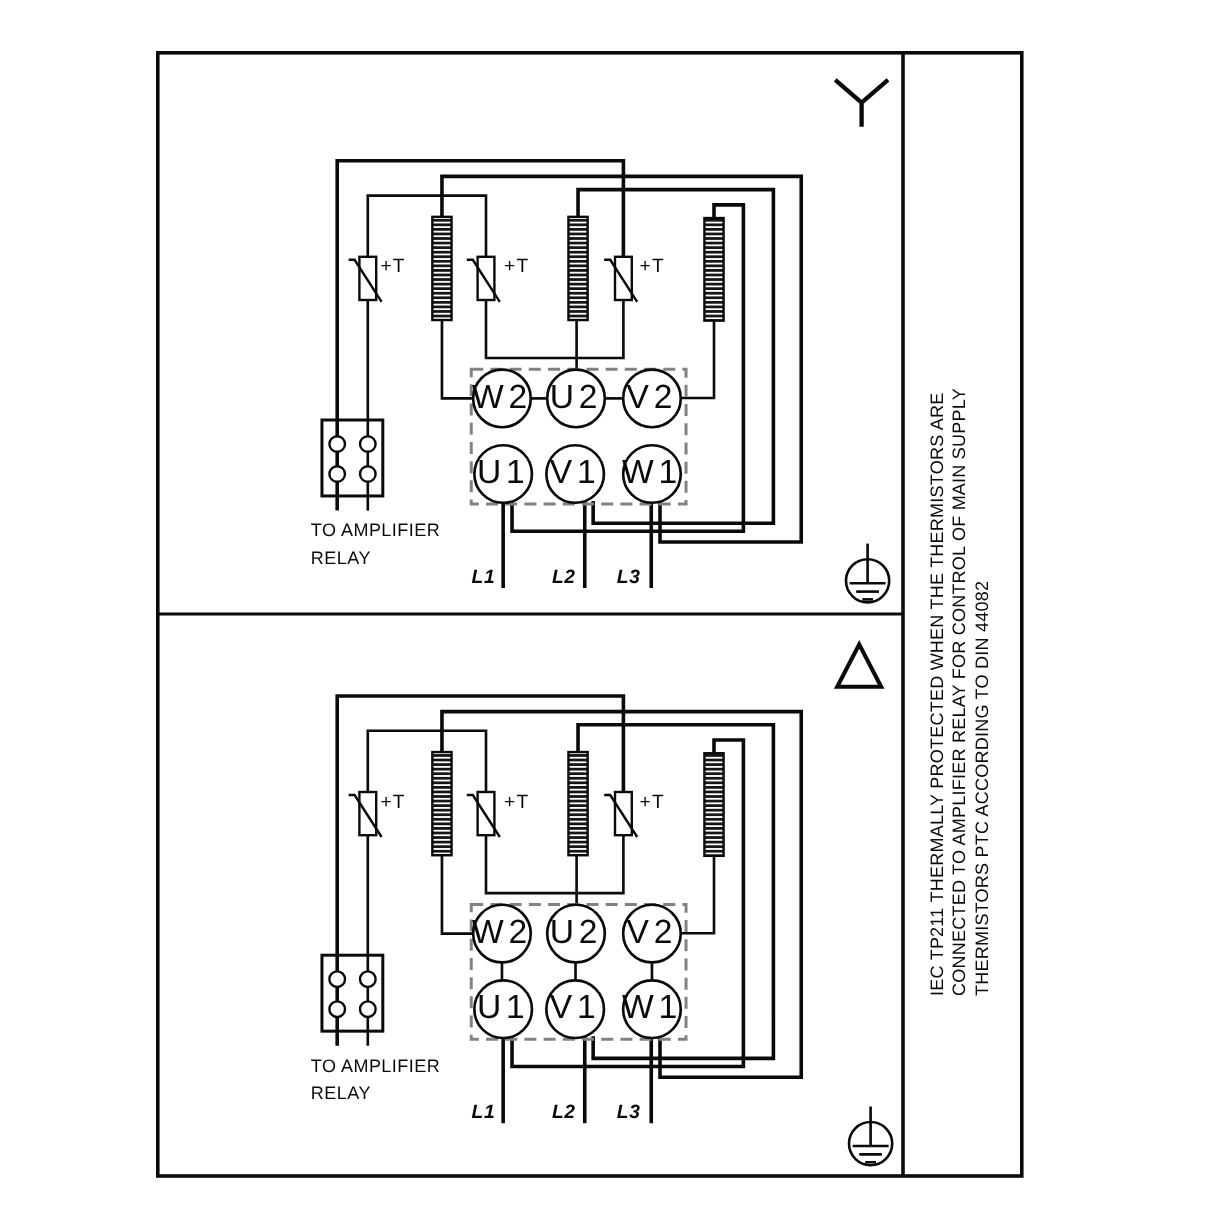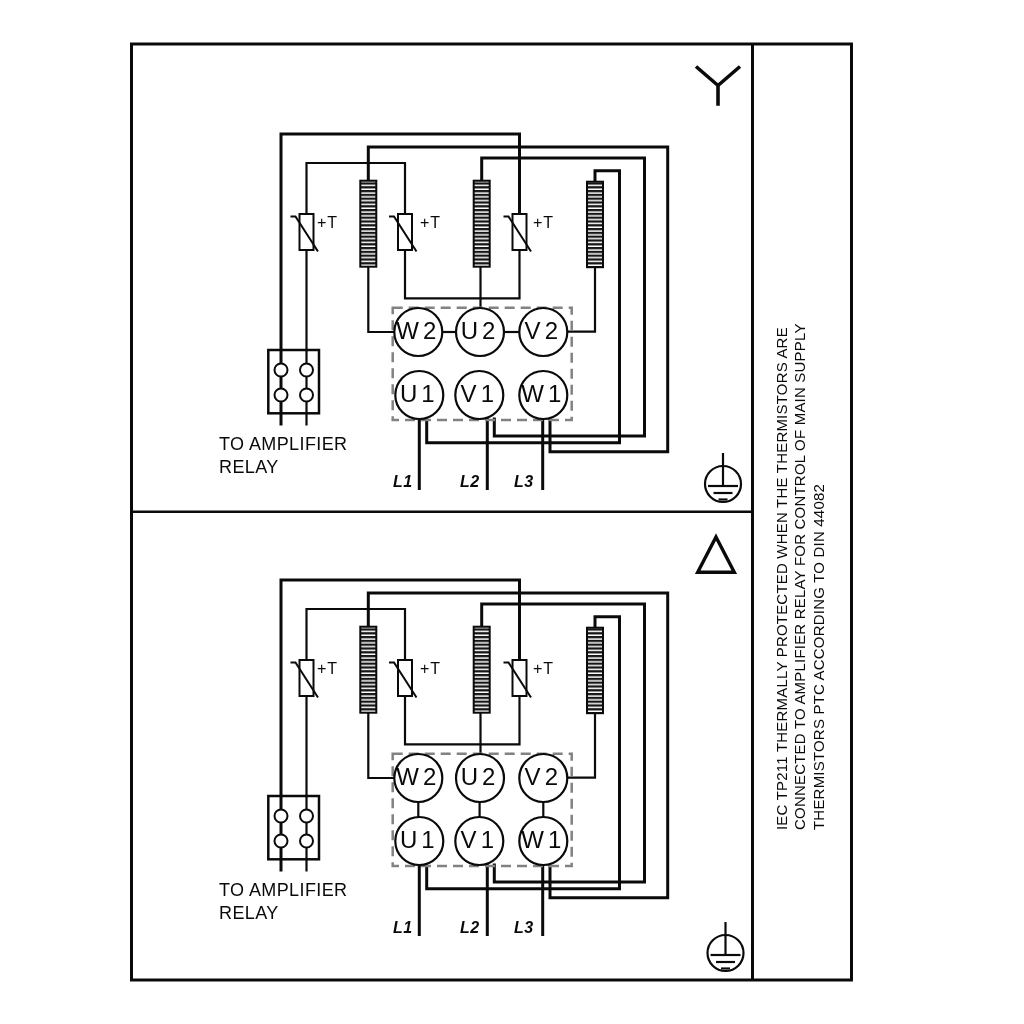--- a/index.html
+++ b/index.html
@@ -1,23 +1,23 @@
 <!DOCTYPE html>
 <html><head>
 <meta charset="utf-8">
 <style>
   html,body{margin:0;padding:0;background:#fff;}
   .stage{position:relative;width:1024px;height:1024px;background:#ffffff;
          font-family:"Liberation Sans", sans-serif;color:#000;overflow:hidden;}
   svg{position:absolute;left:0;top:0;}
-  .tlabel{position:absolute;transform:translate(-50%,-54%);font-size:24px;
+  .tlabel{position:absolute;transform:translate(-50%,-54%);font-size:28px;
           letter-spacing:4px;white-space:nowrap;color:#0a0a0a;}
   .tplus{position:absolute;font-size:16px;letter-spacing:1px;color:#0a0a0a;white-space:nowrap;}
   .slabel{position:absolute;font-size:16px;font-weight:bold;letter-spacing:0.5px;color:#0a0a0a;font-style:italic;}
-  .rnote{position:absolute;font-size:18px;letter-spacing:0.4px;color:#0a0a0a;white-space:nowrap;}
+  .rnote{position:absolute;font-size:15px;letter-spacing:0.4px;color:#0a0a0a;white-space:nowrap;margin-left:40px;}
   .sidenote{position:absolute;left:773px;top:830px;width:452px;
             transform:rotate(-90deg);transform-origin:0 0;
             font-size:15px;line-height:18.4px;letter-spacing:0.2px;
             white-space:nowrap;color:#0a0a0a;}
 </style>
 </head>
 <body>
 
 <div class="stage">
 

